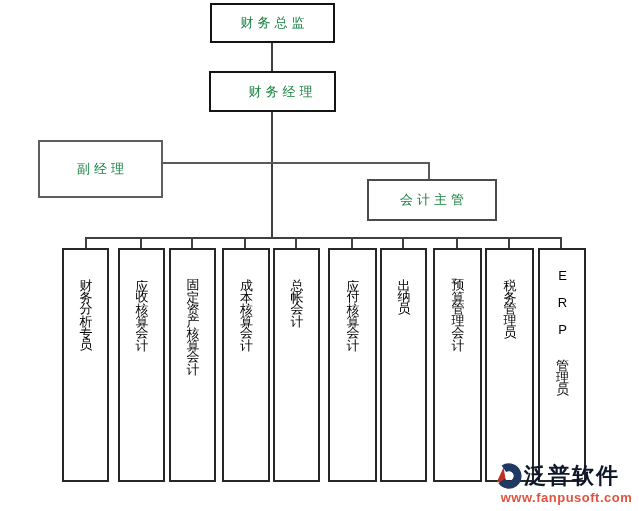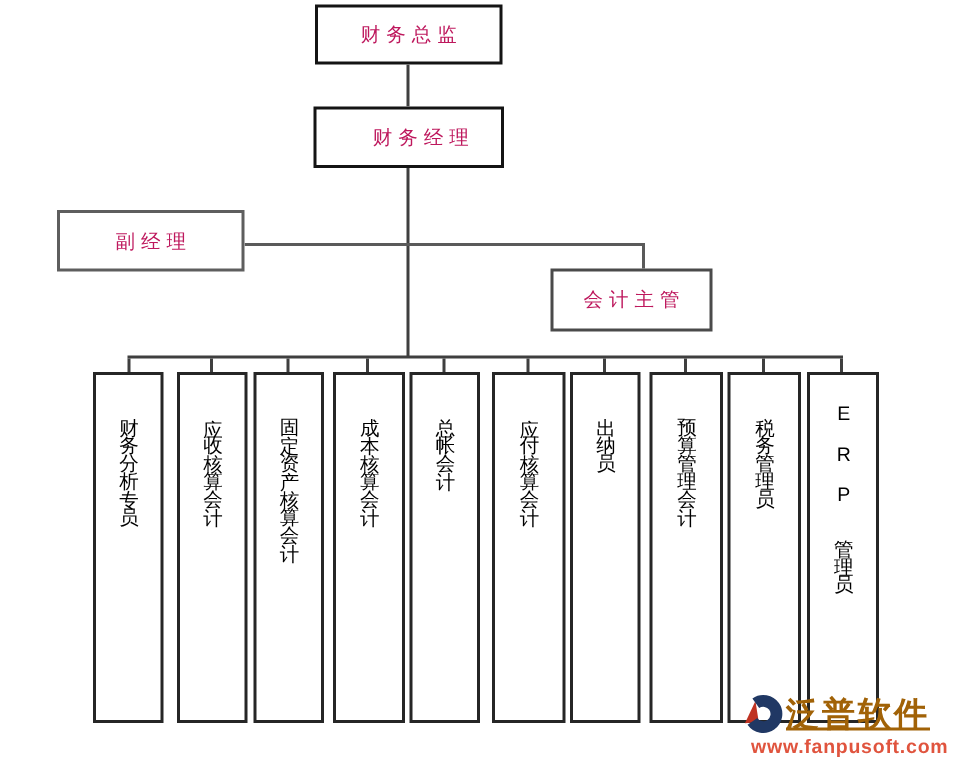--- a/index.html
+++ b/index.html
@@ -22,21 +22,21 @@
     position: absolute;
     box-sizing: border-box;
     background: #ffffff;
     border: 2px solid #141414;
     display: flex;
     align-items: center;
     justify-content: center;
     font-size: 13px;
     letter-spacing: 4px;
     padding-left: 4px; 
-    color: #be185d;
+    color: #15803d;
     white-space: nowrap;
   }
   .hbox.gray { border-color: #5e5e5e; }
   .hbox.midgray { border-color: #4a4a4a; }
 
   
   .vbox {
     position: absolute;
     top: 248px;
     height: 234px;
@@ -62,25 +62,24 @@
     top: 460px;
     width: 145px;
     z-index: 5;
   }
   .wm-row { display: flex; align-items: center; }
   .wm-logo { width: 28px; height: 32px; flex: 0 0 auto; }
   .wm-brand {
     font-size: 22px;
     font-weight: bold;
     letter-spacing: 2px;
-    color: #a16207;
+    color: #0f172a;
     white-space: nowrap;
     line-height: 1;
     margin-left: 2px;
-    text-decoration: underline;
   }
   .wm-url {
     font-size: 13px;
     font-weight: bold;
     color: #e0543e;
     letter-spacing: 0.5px;
     text-align: center;
     margin-top: -2px;
     white-space: nowrap;
   }
@@ -107,25 +106,25 @@
   <div class="l v" style="left:560px; top:239px; height:9px;"></div>
 
   <div class="hbox" style="left:210px; top:3px; width:125px; height:40px;">
     <span>财务总监</span>
   </div>
 
   <div class="hbox" style="left:209px; top:71px; width:127px; height:41px;padding-left:20px;">
     <span>财务经理</span>
   </div>
 
-  <div class="hbox gray" style="left:38px; top:140px; width:125px; height:41px;">
+  <div class="hbox gray" style="left:38px; top:140px; width:125px; height:58px;">
     <span>副经理</span>
   </div>
 
-  <div class="hbox midgray" style="left:367px; top:179px; width:108px; height:42px;">
+  <div class="hbox midgray" style="left:367px; top:179px; width:130px; height:42px;">
     <span>会计主管</span>
   </div>
 
   <div class="vbox" style="left:62px;  width:47px;">
     <span>财务分析专员</span>
   </div>
   <div class="vbox" style="left:118px; width:47px;">
     <span>应收核算会计</span>
   </div>
   <div class="vbox" style="left:169px; width:47px;">

